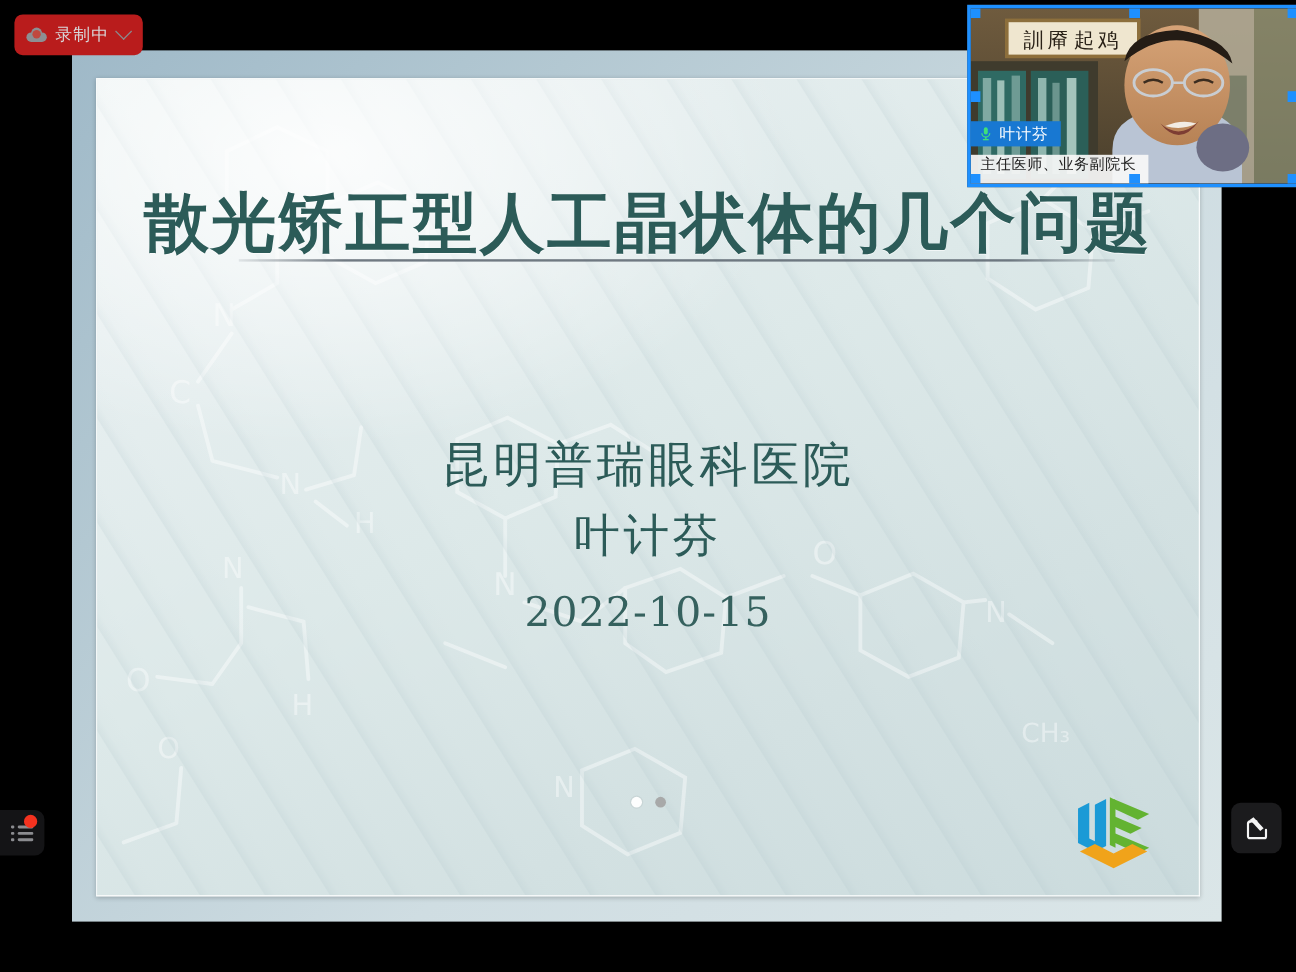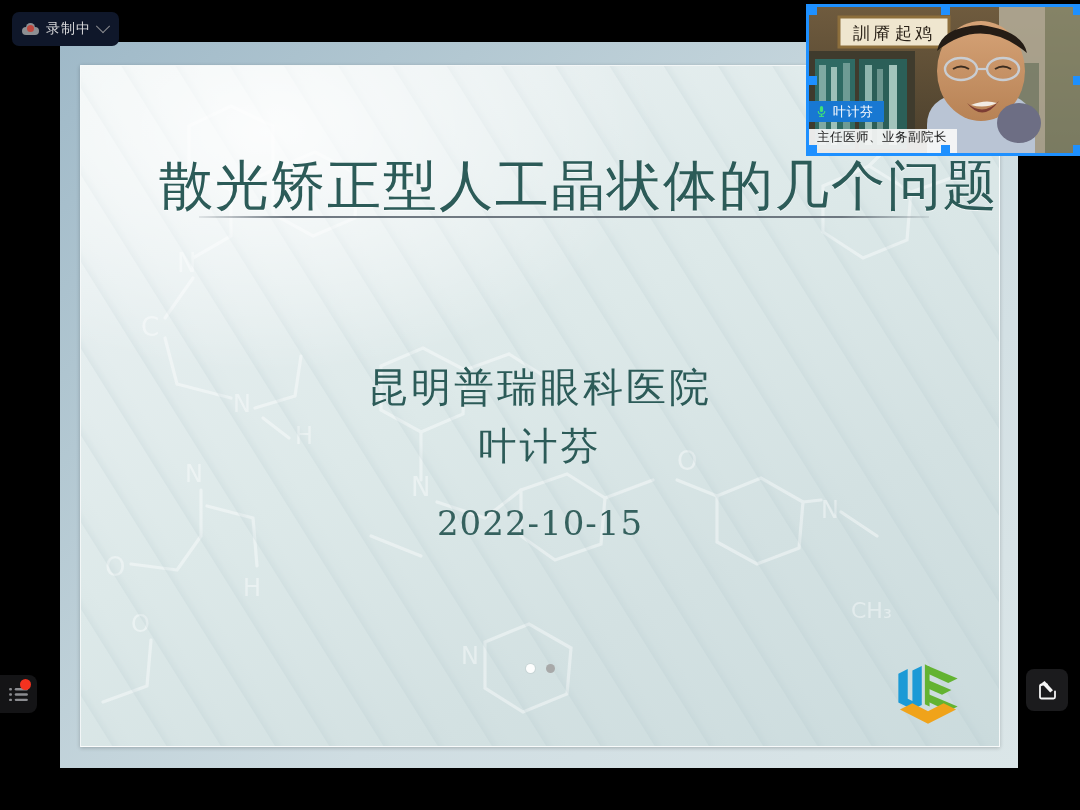--- a/index.html
+++ b/index.html
@@ -18,47 +18,47 @@
   
   .molecules{position:absolute;inset:0;opacity:.55;pointer-events:none;}
   .streaks{position:absolute;inset:0;pointer-events:none;
      background:repeating-linear-gradient(58deg,rgba(255,255,255,0) 0px,rgba(255,255,255,0) 26px,rgba(168,190,196,.30) 27px,rgba(168,190,196,.05) 34px,rgba(255,255,255,0) 46px);
      opacity:.55;}
   .glow{position:absolute;left:-6%;top:-12%;width:75%;height:62%;
      background:radial-gradient(ellipse at 35% 35%,rgba(255,255,255,.85),rgba(255,255,255,0) 62%);
      pointer-events:none;}
 
   
-  .title{position:absolute;left:0;right:0;top:84px;text-align:right;
+  .title{position:absolute;left:0;right:0;top:84px;text-align:center;
      font-family:"DejaVu Serif","Liberation Serif",serif;
      font-size:54px;letter-spacing:2px;color:#2c5b58;white-space:nowrap;
-     text-shadow:0 1px 0 rgba(255,255,255,.6);}
+     text-shadow:0 1px 0 rgba(255,255,255,.6);font-weight:bold;}
   .title-rule{position:absolute;left:118px;top:150px;width:730px;height:2px;
      background:linear-gradient(90deg,rgba(110,120,130,.15),rgba(90,100,110,.85) 12%,rgba(90,100,110,.85) 88%,rgba(110,120,130,.15));}
   .sub1{position:absolute;left:0;right:0;top:294px;text-align:center;
      font-family:"DejaVu Serif","Liberation Serif",serif;
      font-size:40px;letter-spacing:3px;color:#2c5b58;}
   .sub2{position:absolute;left:0;right:0;top:355px;text-align:center;
      font-family:"DejaVu Serif","Liberation Serif",serif;
      font-size:38px;letter-spacing:3px;color:#2c5b58;}
   .sub3{position:absolute;left:0;right:0;top:425px;text-align:center;
      font-family:"DejaVu Serif","Liberation Serif",serif;
-     font-size:34px;letter-spacing:1px;color:#35615e;margin-top:12px;}
+     font-size:34px;letter-spacing:1px;color:#35615e;}
 
   
   .dots{position:absolute;left:0;right:0;top:598px;display:flex;justify-content:center;gap:11px;}
   .dot{width:9px;height:9px;border-radius:50%;background:#a8a9a9;}
   .dot.active{background:#fdfefe;box-shadow:0 0 0 1px rgba(0,0,0,.05);}
 
   
   .logo{position:absolute;left:808px;top:588px;width:78px;height:80px;}
 
   
   .rec-pill{position:absolute;left:12px;top:12px;height:34px;display:flex;align-items:center;gap:7px;
-     padding:0 11px 0 10px;border-radius:7px;background:#0f172a;color:#e7e7e9;}
+     padding:0 11px 0 10px;border-radius:7px;background:#b91c1c;color:#e7e7e9;}
   .rec-text{font-size:14px;color:#d8d8da;letter-spacing:1px;}
   .cloud{position:relative;width:17px;height:12px;}
   .cloud:before{content:"";position:absolute;left:0;bottom:0;width:17px;height:8px;border-radius:5px;background:#8d8f93;}
   .cloud:after{content:"";position:absolute;left:4px;top:0;width:9px;height:9px;border-radius:50%;background:#8d8f93;}
   .cloud-dot{position:absolute;left:5px;top:2px;width:7px;height:7px;border-radius:50%;background:#c0483f;z-index:2;}
   .chev{width:9px;height:9px;border-right:1.6px solid #8a8b8f;border-bottom:1.6px solid #8a8b8f;
         transform:rotate(45deg) translate(-2px,-2px);}
 
   
   .video-tile{position:absolute;left:806px;top:4px;width:272px;height:146px;

